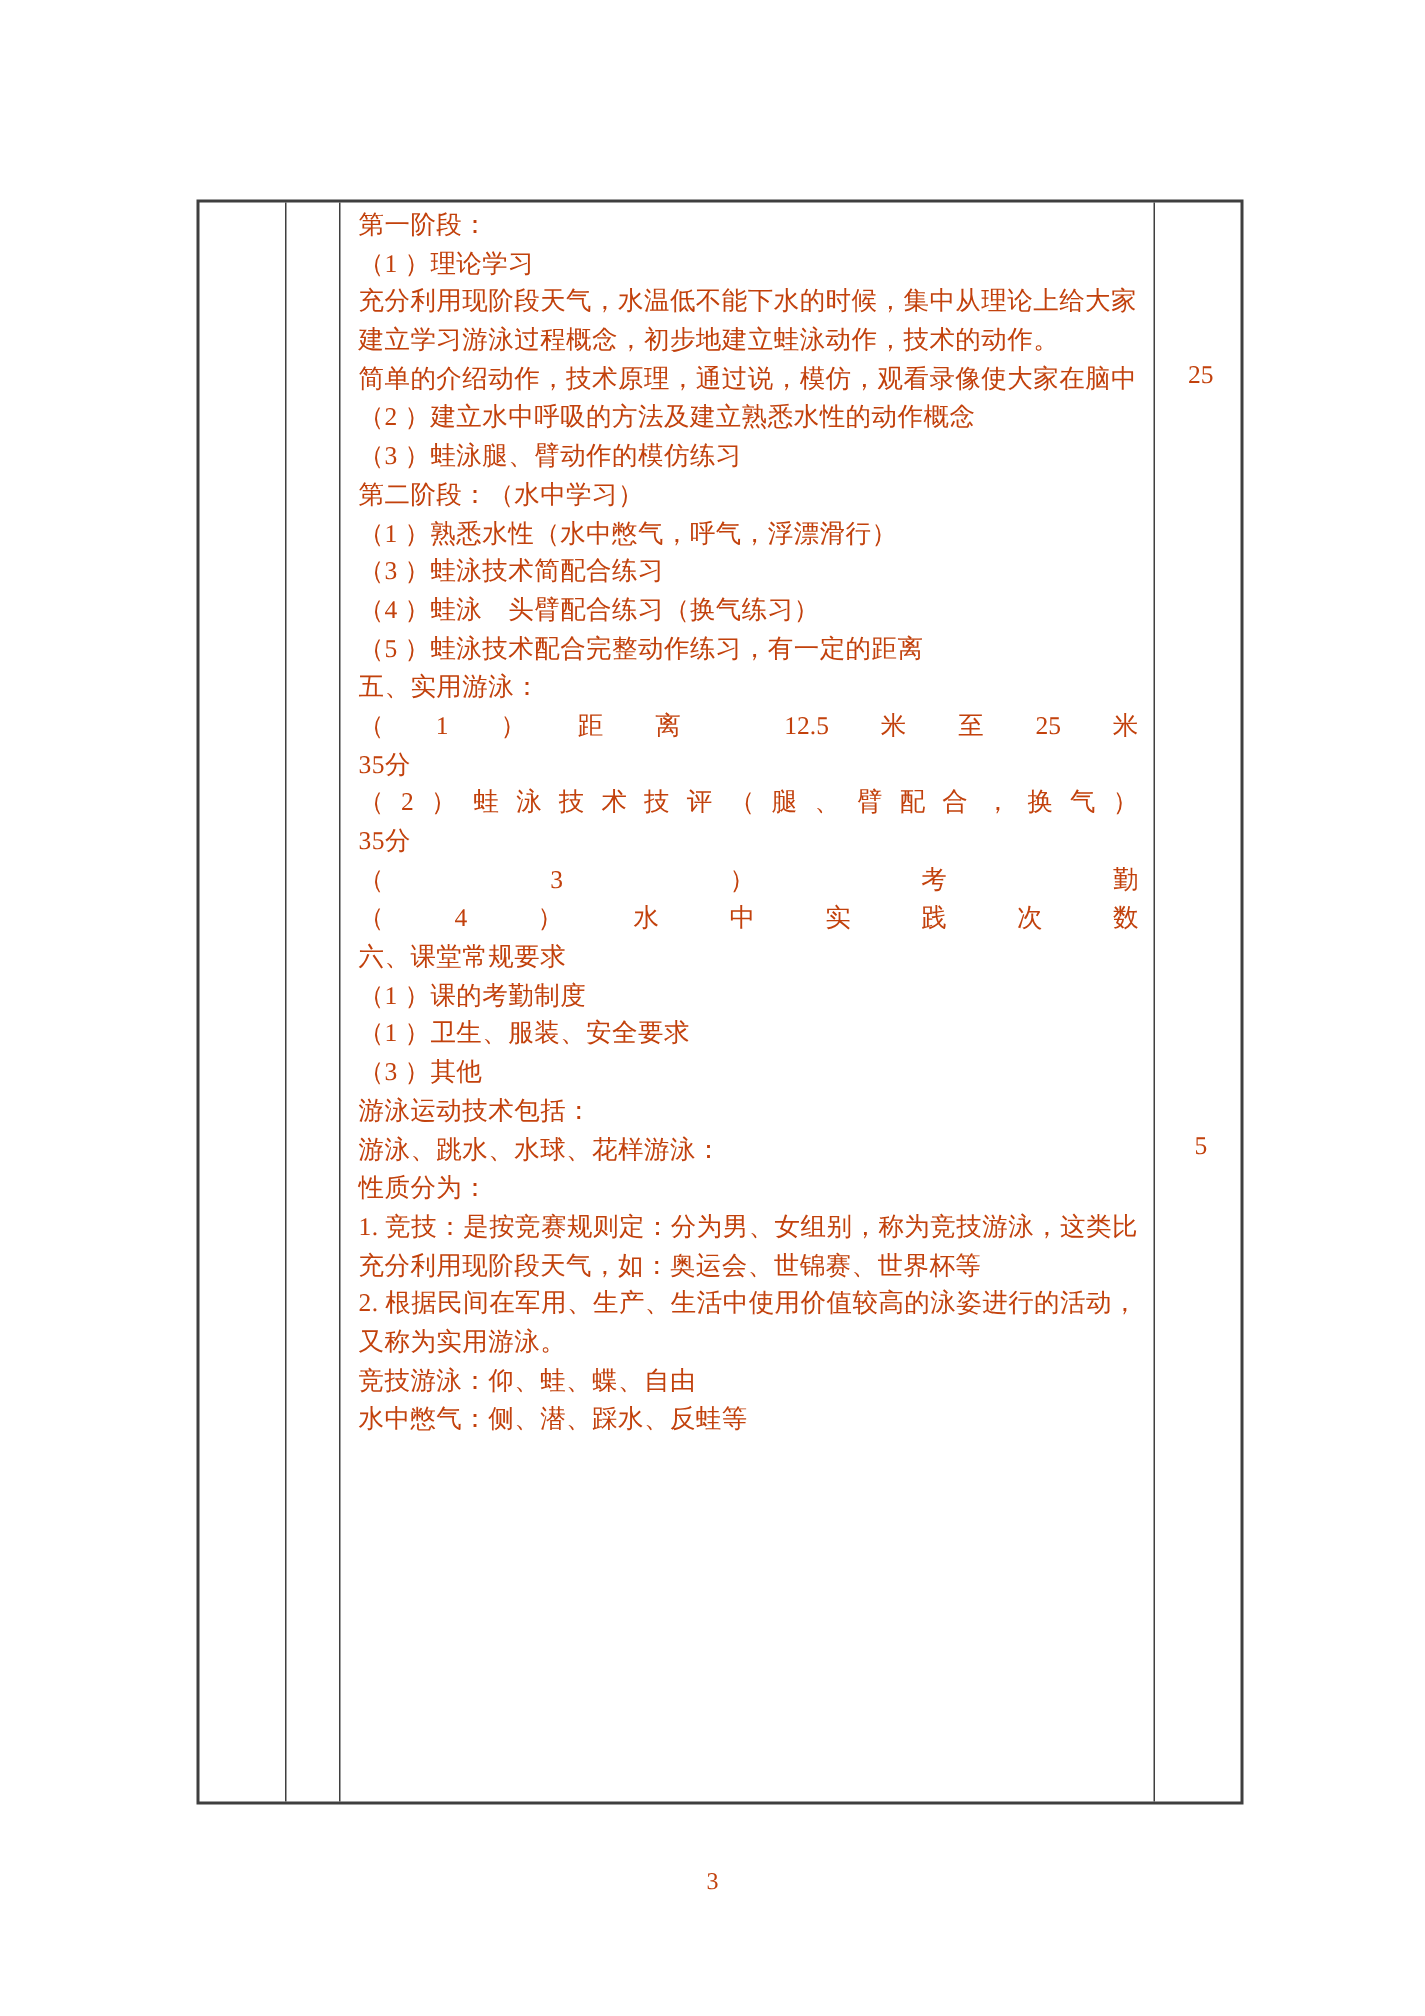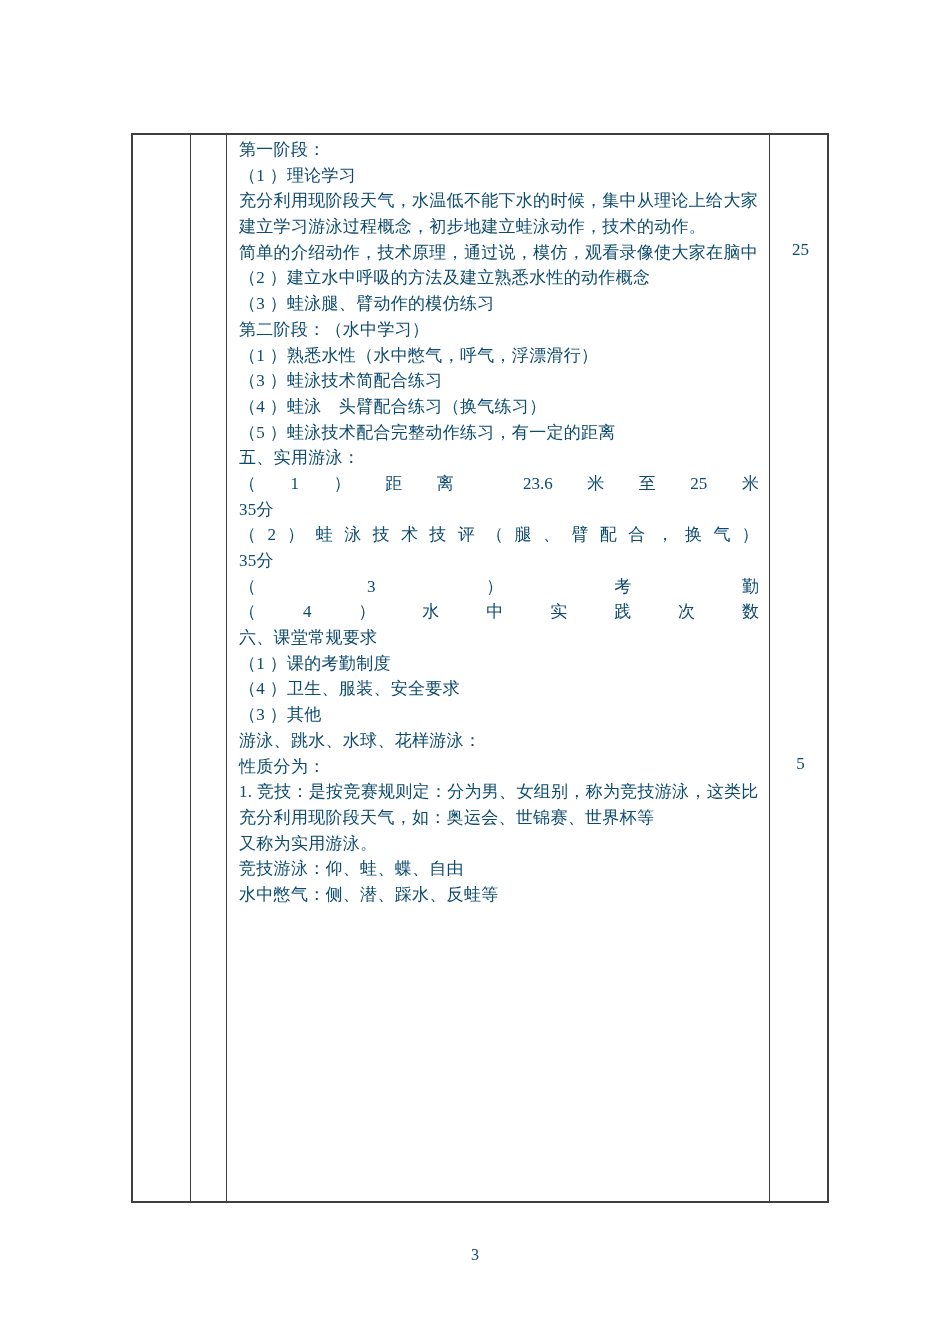--- a/index.html
+++ b/index.html
@@ -2,21 +2,21 @@
 <html><head>
 <meta charset="utf-8">
 <style>
   html, body { margin: 0; padding: 0; background: #ffffff; }
   .page {
     position: relative;
     width: 950px;
     height: 1344px;
     background: #ffffff;
     font-family: "Liberation Serif", "DejaVu Serif", serif;
-    color: #0c4a6e;
+    color: #c2410c;
     overflow: hidden;
   }
   .doc-table {
     position: absolute;
     left: 131px;
     top: 133px;
     width: 698px;
     height: 1070px;
     border: 2px solid #3f3f3f;
     box-sizing: border-box;
@@ -91,21 +91,21 @@
         <div class="line">（4 ）蛙泳　头臂配合练习（换气练习）</div>
         <div class="line">（5 ）蛙泳技术配合完整动作练习，有一定的距离</div>
         <div class="line">五、实用游泳：</div>
         <div class="line dist">
           <span>（</span>
           <span>1</span>
           <span>）</span>
           <span>距</span>
           <span>离</span>
           <span></span>
-          <span>23.6</span>
+          <span>12.5</span>
           <span>米</span>
           <span>至</span>
           <span>25</span>
           <span>米</span>
         </div>
         <div class="line">35分</div>
         <div class="line dist">
           <span>（</span>
           <span>2</span>
           <span>）</span>
@@ -140,26 +140,28 @@
           <span>）</span>
           <span>水</span>
           <span>中</span>
           <span>实</span>
           <span>践</span>
           <span>次</span>
           <span>数</span>
         </div>
         <div class="line">六、课堂常规要求</div>
         <div class="line">（1 ）课的考勤制度</div>
-        <div class="line">（4 ）卫生、服装、安全要求</div>
+        <div class="line">（1 ）卫生、服装、安全要求</div>
         <div class="line">（3 ）其他</div>
+        <div class="line">游泳运动技术包括：</div>
         <div class="line">游泳、跳水、水球、花样游泳：</div>
         <div class="line">性质分为：</div>
         <div class="line">1. 竞技：是按竞赛规则定：分为男、女组别，称为竞技游泳，这类比</div>
         <div class="line">充分利用现阶段天气，如：奥运会、世锦赛、世界杯等</div>
+        <div class="line">2. 根据民间在军用、生产、生活中使用价值较高的泳姿进行的活动，</div>
         <div class="line">又称为实用游泳。</div>
         <div class="line">竞技游泳：仰、蛙、蝶、自由</div>
         <div class="line">水中憋气：侧、潜、踩水、反蛙等</div>
       </div>
 
     <div class="col col-4">
       <div class="score score-top">25</div>
       <div class="score score-bottom">5</div>
     </div>
 

